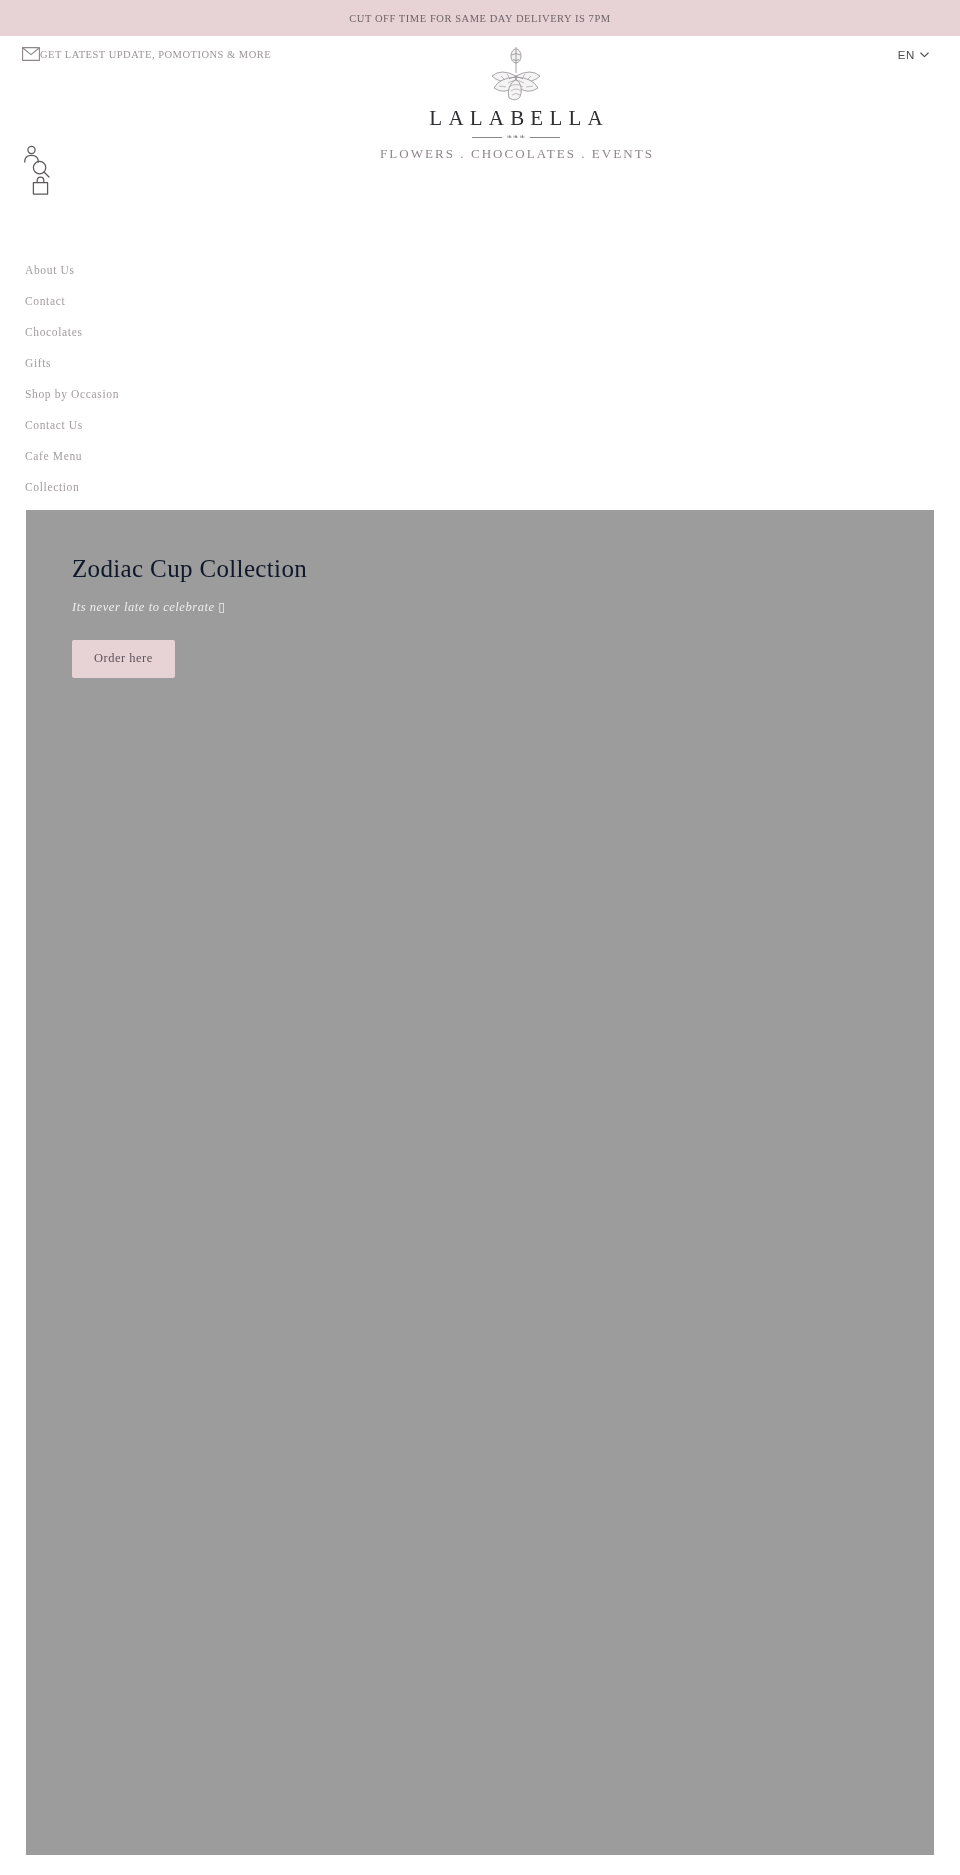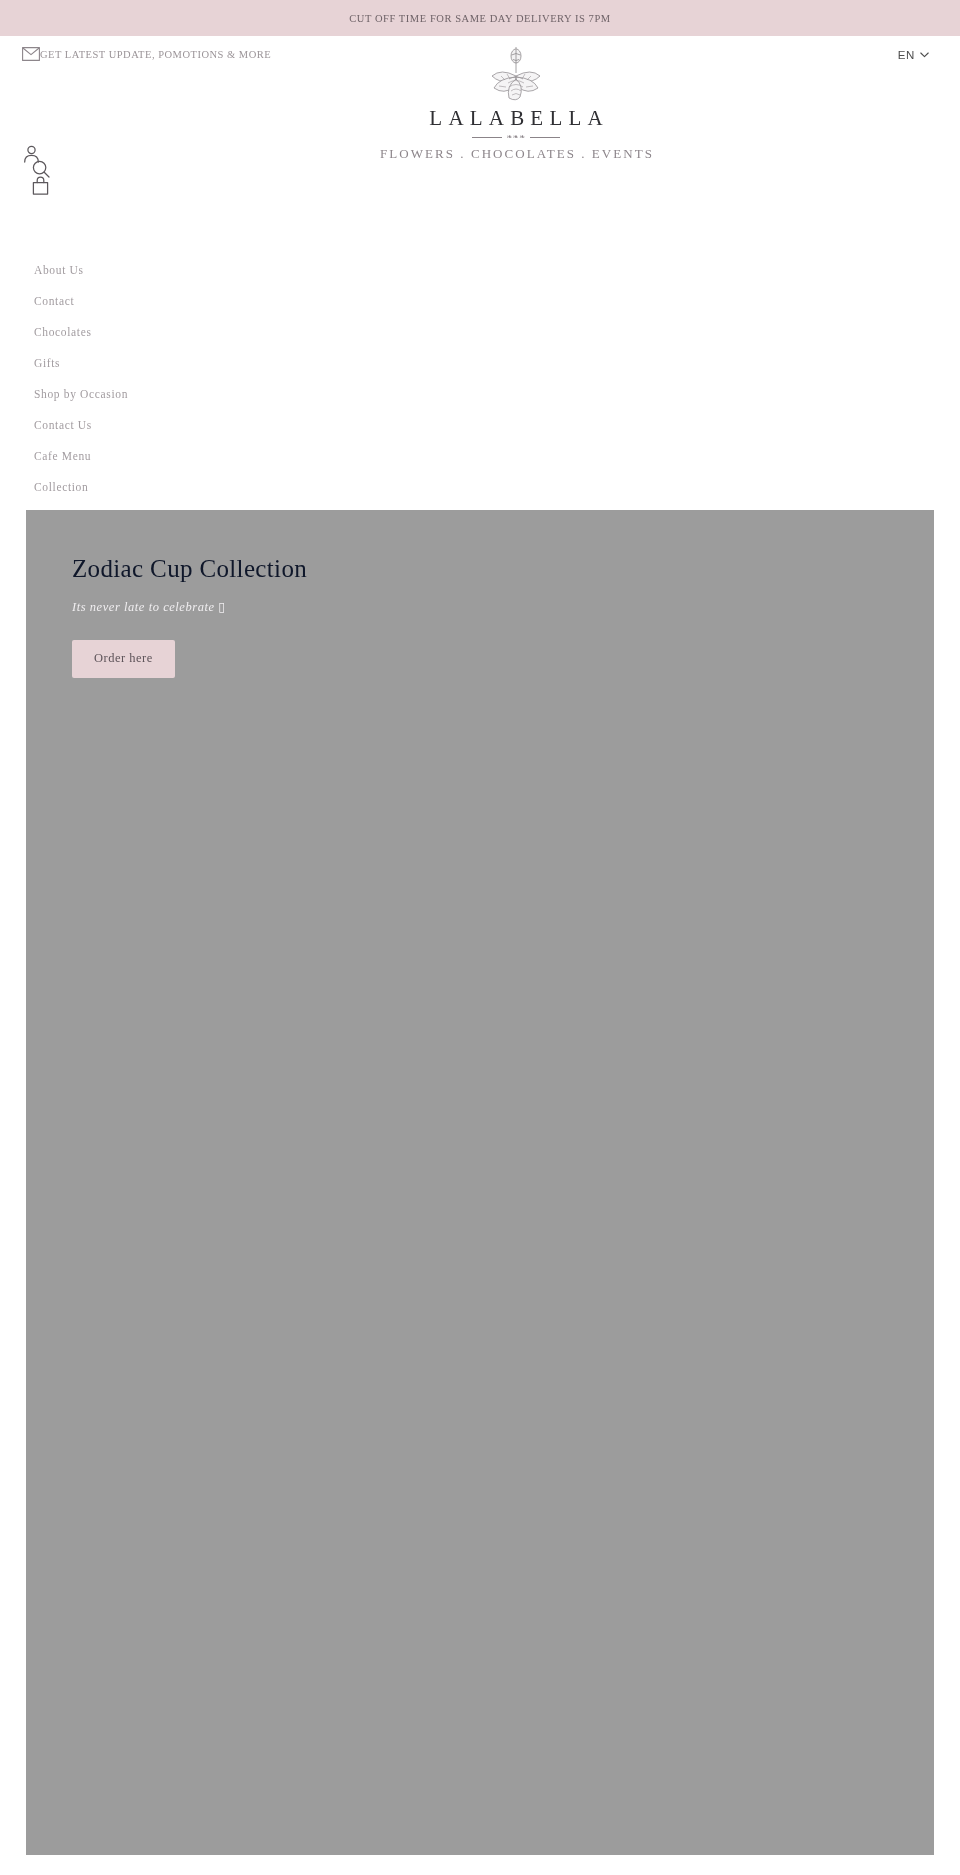--- a/index.html
+++ b/index.html
@@ -142,21 +142,21 @@
     left: 0;
     top: 255px;
     width: 300px;
     display: flex;
     flex-direction: column;
   }
   .nav-item {
     display: block;
     height: 31px;
     line-height: 31px;
-    padding-left: 34px;
+    padding-left: 25px;
     font-family: "Liberation Serif", "DejaVu Serif", serif;
     font-size: 11.5px;
     letter-spacing: 0.65px;
     color: #a29ca0;
     text-decoration: none;
     white-space: nowrap;
   }
 
   
   .hero {

